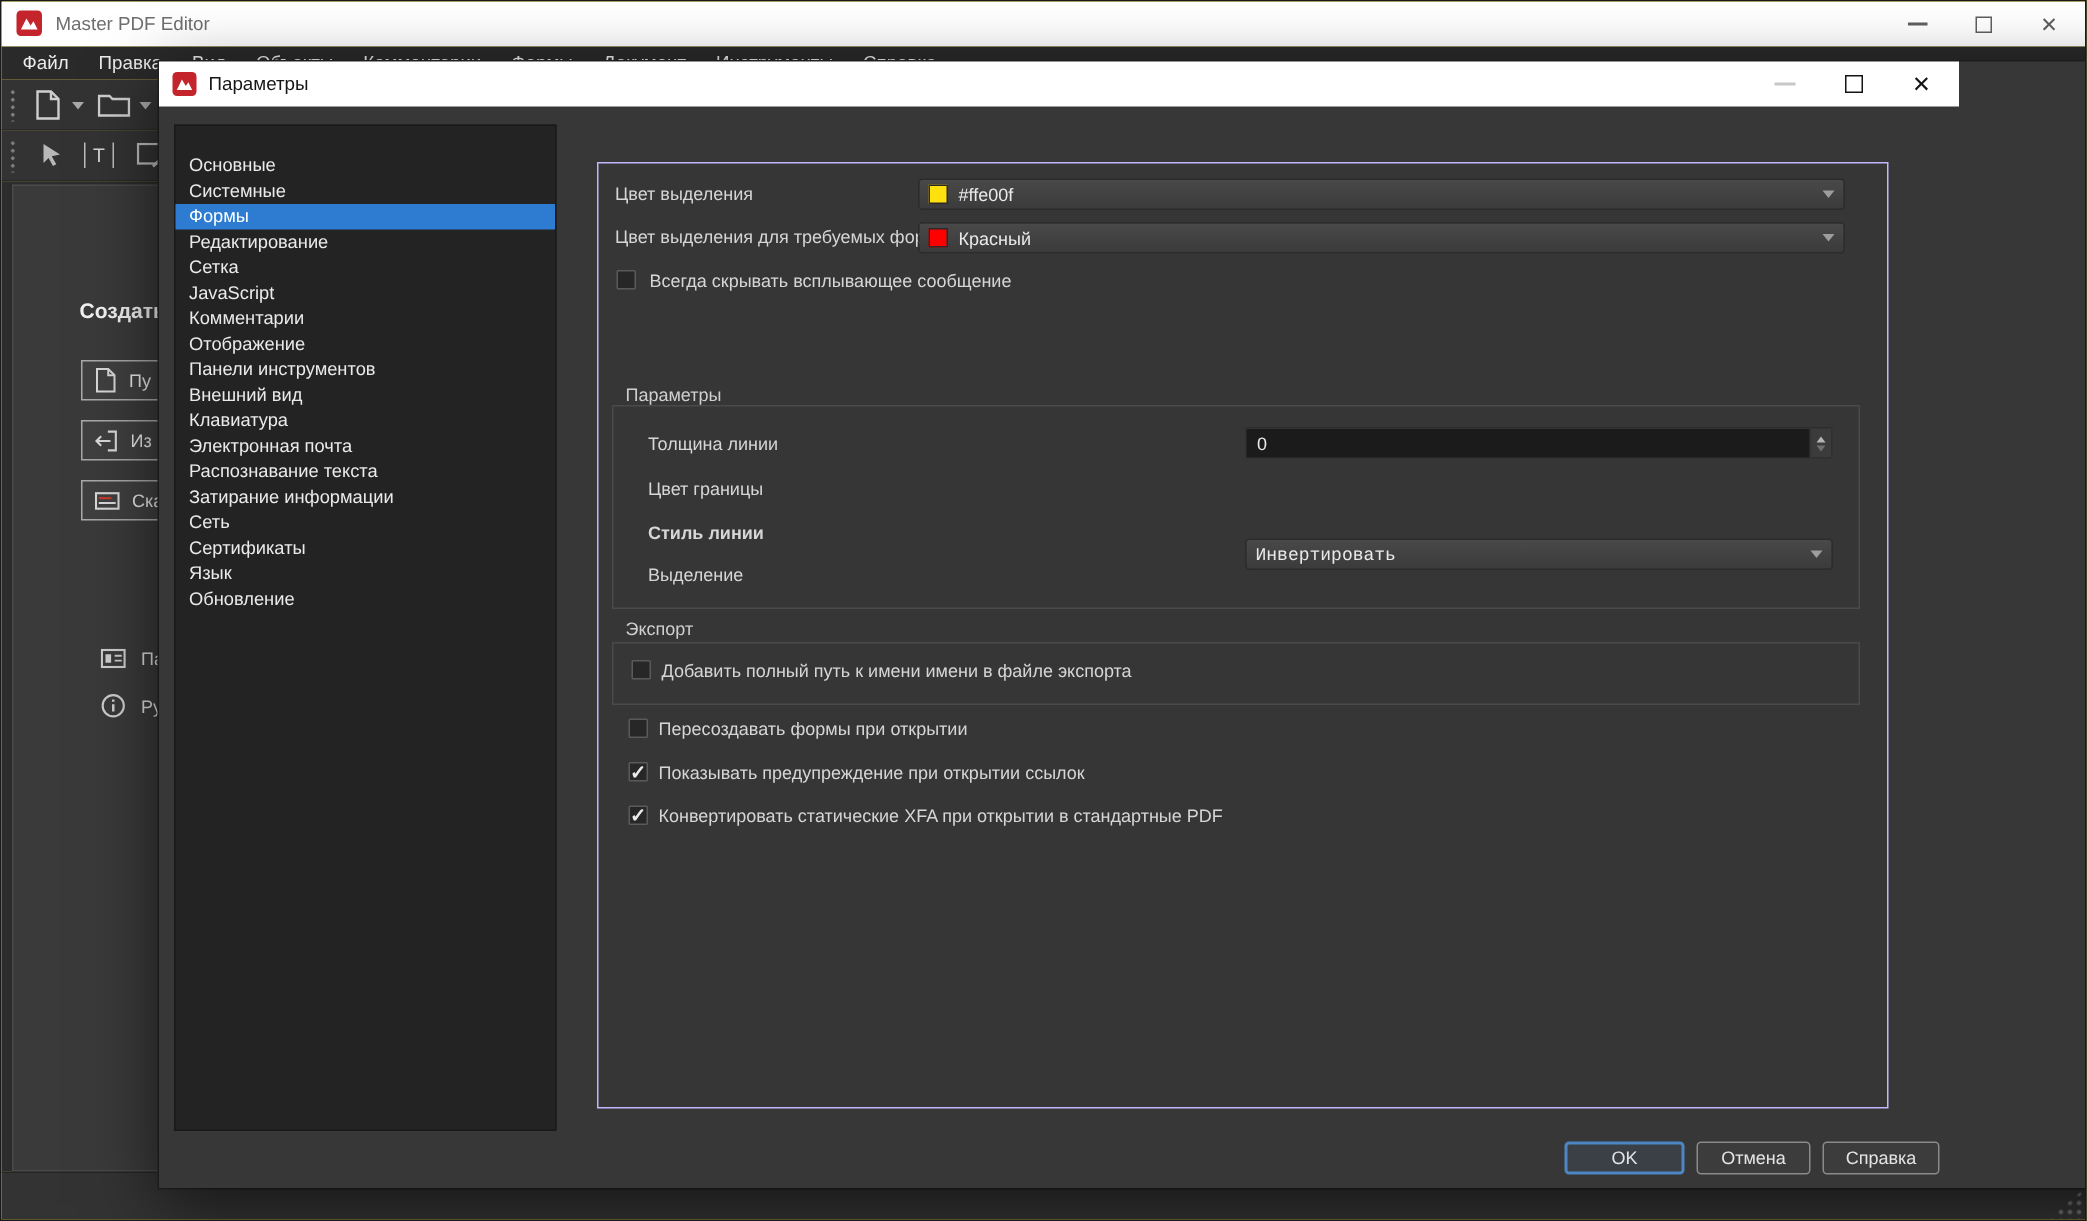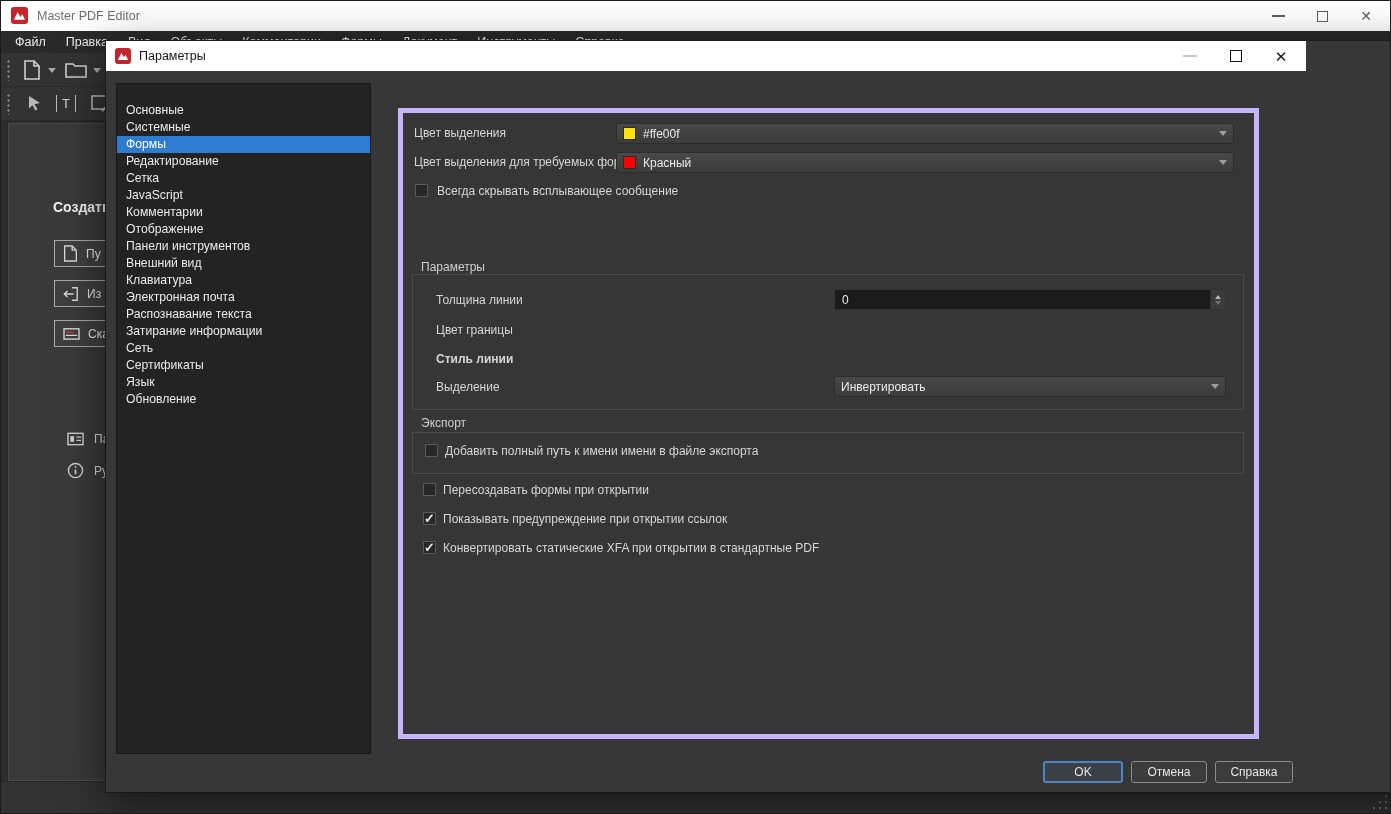--- a/index.html
+++ b/index.html
@@ -45,21 +45,21 @@
   .dlg-titlebar { left:0; top:0; width:1200px; height:30px; background:#ffffff; }
   .dlg-title { position:absolute; left:33px; top:8px; font-size:12.5px; color:#161616; }
   .dlg-min { width:14px; height:2px; background:#c7c7c7; }
   .dlg-max { width:12px; height:12px; border:1.5px solid #141414; }
   .dlg-close { font-size:15px; color:#141414; line-height:1; }
 
   .sidebar { left:10px; top:42px; width:255px; height:671px; background:#232323; border:1px solid #191919; padding-top:18px; }
   .side-item { height:17px; line-height:17px; padding-left:9px; font-size:12.2px; color:#eaeaea; white-space:nowrap; }
   .side-item.selected { background:#2e7bd2; color:#ffffff; }
 
-  .panel { left:292px; top:67px; width:861px; height:631px; background:#363636; border:5px solid #c4b5fd; }
+  .panel { left:292px; top:67px; width:861px; height:631px; background:#363636; border:1px solid #c4b5fd; }
 
   .lbl { position:absolute; font-size:12px; color:#d6d6d6; white-space:nowrap; }
   .combo { position:absolute; height:21px; background:linear-gradient(#494949,#3b3b3b); border:1px solid #2c2c2c;
            border-radius:3px; display:flex; align-items:center; padding:0 6px; font-size:12px; color:#eaeaea; }
   .combo .swatch { width:13px; height:13px; margin-right:7px; border:1px solid #2a2a2a; flex:none; }
   .combo .arrow { margin-left:auto; width:0; height:0; border:4px solid transparent; border-top:5px solid #9d9d9d; transform:translateY(2px); }
   .spin { position:absolute; height:21px; background:#1b1b1b; border:1px solid #333; display:flex; align-items:center;
           padding-left:7px; font-size:12px; color:#eaeaea; }
   .spin .btns { margin-left:auto; width:15px; height:100%; background:#3b3b3b; display:flex; flex-direction:column;
                 align-items:center; justify-content:center; gap:2px; border-left:1px solid #2c2c2c; }
@@ -285,21 +285,21 @@
             <span class="up"></span>
             <span class="dn"></span>
           </span>
       </div>
 
       <div class="lbl" style="left:33px;top:210px;">Цвет границы</div>
 
       <div class="lbl" style="left:33px;top:239px;font-weight:bold;">Стиль линии</div>
 
       <div class="lbl" style="left:33px;top:267px;">Выделение</div>
-      <div class="combo" style="left:431px;top:263px;width:392px;">
+      <div class="combo" style="left:431px;top:250px;width:392px;font-family:Liberation Mono, monospace;">
         <span>Инвертировать</span>
         <span class="arrow"></span>
       </div>
 
       <div class="gtitle" style="left:18px;top:303px;">Экспорт</div>
       <div class="gbox" style="left:9px;top:319px;width:832px;height:42px;"></div>
       <div class="cbx" style="left:22px;top:331px;"></div>
       <div class="lbl" style="left:42px;top:331px;">Добавить полный путь к имени имени в файле экспорта</div>
 
       <div class="cbx" style="left:20px;top:370px;"></div>

